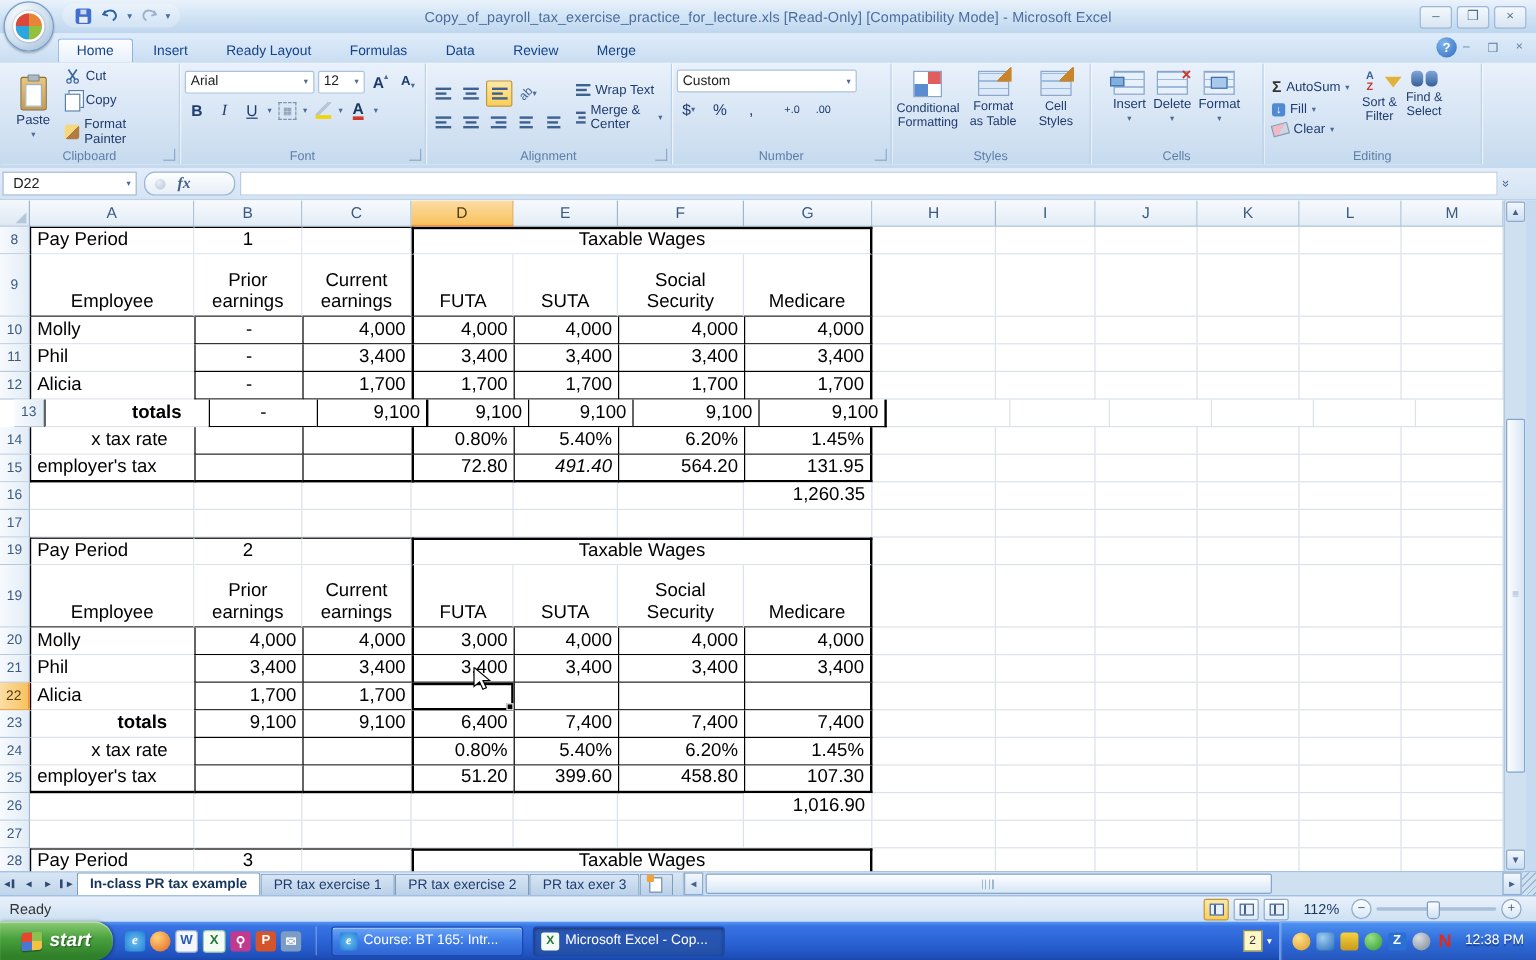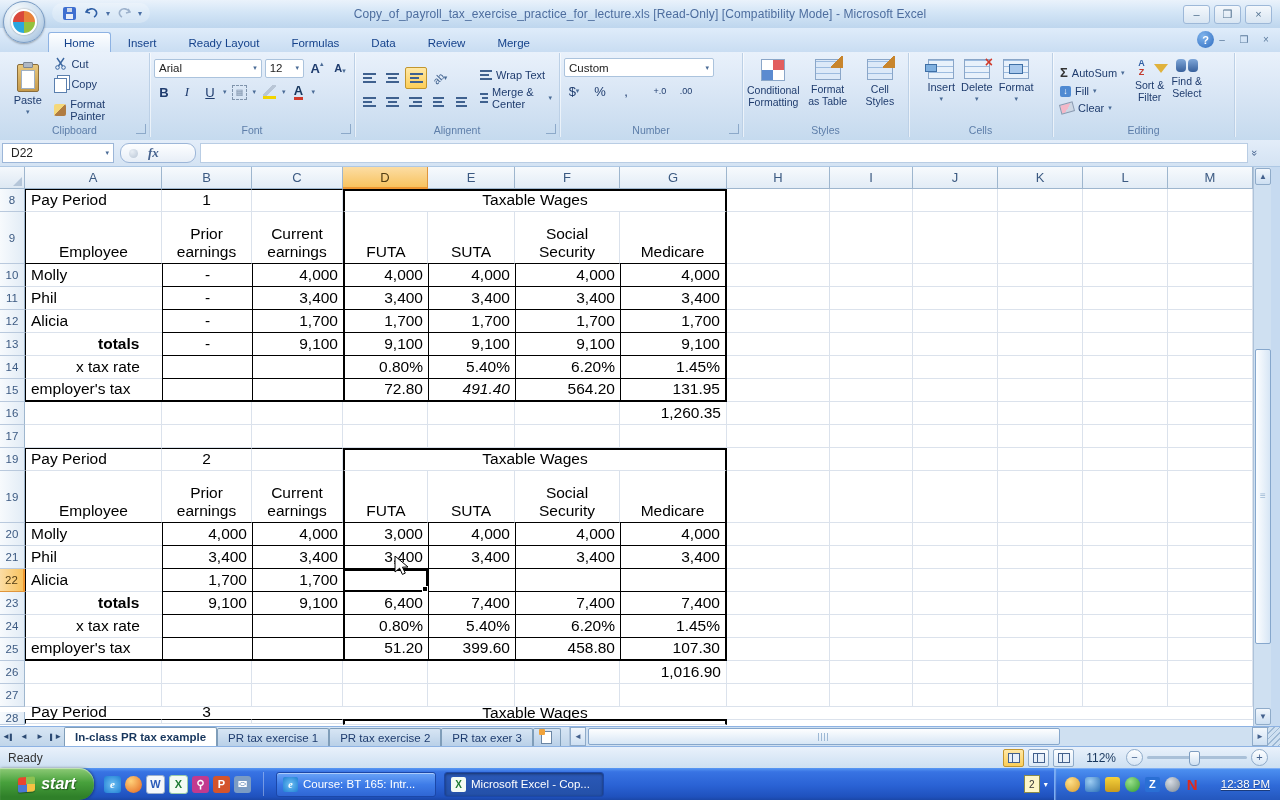--- a/index.html
+++ b/index.html
@@ -245,21 +245,21 @@
     white-space:nowrap;overflow:hidden;}
   .taskwin.on{background:linear-gradient(#2b59b8,#2350a8);box-shadow:inset 0 1px 3px rgba(0,0,0,.45);}
   .tw-ico{width:15px;height:15px;border-radius:2px;flex:none;display:flex;align-items:center;justify-content:center;font-size:10px;font-weight:bold;}
   #tray-mini{margin-left:auto;display:flex;align-items:center;gap:4px;padding:0 6px;}
   .mini2{width:14px;height:16px;background:#fdf6c8;border:1px solid #8a8a4a;font-size:10px;color:#333;
     display:flex;align-items:center;justify-content:center;}
   #tray{height:32px;display:flex;align-items:center;gap:5px;padding:0 10px 0 10px;
     background:linear-gradient(#4e92f2,#2f6ad8 55%,#2457bd);border-left:1px solid #79aef5;box-shadow:inset 1px 1px 1px rgba(255,255,255,.3);}
   .tray-ico{width:15px;height:15px;border-radius:50%;display:flex;align-items:center;justify-content:center;
     font-size:10px;font-weight:bold;color:#fff;}
-  #clock{color:#fff;font-size:11.5px;margin-left:16px;text-shadow:0 1px 1px rgba(0,0,0,.4);text-decoration:underline;}
+  #clock{color:#fff;font-size:11.5px;margin-left:4px;text-shadow:0 1px 1px rgba(0,0,0,.4);}
 
   
   #cursor{left:394px;top:556px;width:18px;height:22px;z-index:60;}
 </style>
 </head>
 <body>
 
 <div id="titlebar" class="abs">
   <div id="title-text" class="abs">Copy_of_payroll_tax_exercise_practice_for_lecture.xls  [Read-Only]  [Compatibility Mode] - Microsoft Excel</div>
   <div class="winbtns abs">
@@ -676,21 +676,21 @@
           <div class="gcell" style="left: 1143px; width: 85px;"></div>
           <div class="dcell l bl" style="left: 0px; width: 137px;">Alicia</div>
           <div class="dcell c bl bb" style="left: 137px; width: 90px;">-</div>
           <div class="dcell r bl bb" style="left: 227px; width: 91px;">1,700</div>
           <div class="dcell r BL bb" style="left: 318px; width: 85px;">1,700</div>
           <div class="dcell r bl bb" style="left: 403px; width: 87px;">1,700</div>
           <div class="dcell r bl bb" style="left: 490px; width: 105px;">1,700</div>
           <div class="dcell r bl bb BR" style="left: 595px; width: 107px;">1,700</div>
         </div>
       </div>
-      <div class="srow" style="height: 23px;">
+      <div class="srow" style="height: 23px; margin-left: 12px;">
         <div class="rowh">13</div>
         <div class="rbody">
           <div class="gcell" style="left: 0px; width: 137px;"></div>
           <div class="gcell" style="left: 137px; width: 90px;"></div>
           <div class="gcell" style="left: 227px; width: 91px;"></div>
           <div class="gcell" style="left: 318px; width: 85px;"></div>
           <div class="gcell" style="left: 403px; width: 87px;"></div>
           <div class="gcell" style="left: 490px; width: 105px;"></div>
           <div class="gcell" style="left: 595px; width: 107px;"></div>
           <div class="gcell" style="left: 702px; width: 103px;"></div>
@@ -1025,21 +1025,21 @@
           <div class="gcell" style="left: 490px; width: 105px;"></div>
           <div class="gcell" style="left: 595px; width: 107px;"></div>
           <div class="gcell" style="left: 702px; width: 103px;"></div>
           <div class="gcell" style="left: 805px; width: 83px;"></div>
           <div class="gcell" style="left: 888px; width: 85px;"></div>
           <div class="gcell" style="left: 973px; width: 85px;"></div>
           <div class="gcell" style="left: 1058px; width: 85px;"></div>
           <div class="gcell" style="left: 1143px; width: 85px;"></div>
         </div>
       </div>
-      <div class="srow" style="height: 23px; align-items: center;">
+      <div class="srow" style="height: 23px;">
         <div class="rowh">28</div>
         <div class="rbody">
           <div class="gcell" style="left: 0px; width: 137px;"></div>
           <div class="gcell" style="left: 137px; width: 90px;"></div>
           <div class="gcell" style="left: 227px; width: 91px;"></div>
           <div class="gcell" style="left: 318px; width: 85px;"></div>
           <div class="gcell" style="left: 403px; width: 87px;"></div>
           <div class="gcell" style="left: 490px; width: 105px;"></div>
           <div class="gcell" style="left: 595px; width: 107px;"></div>
           <div class="gcell" style="left: 702px; width: 103px;"></div>

